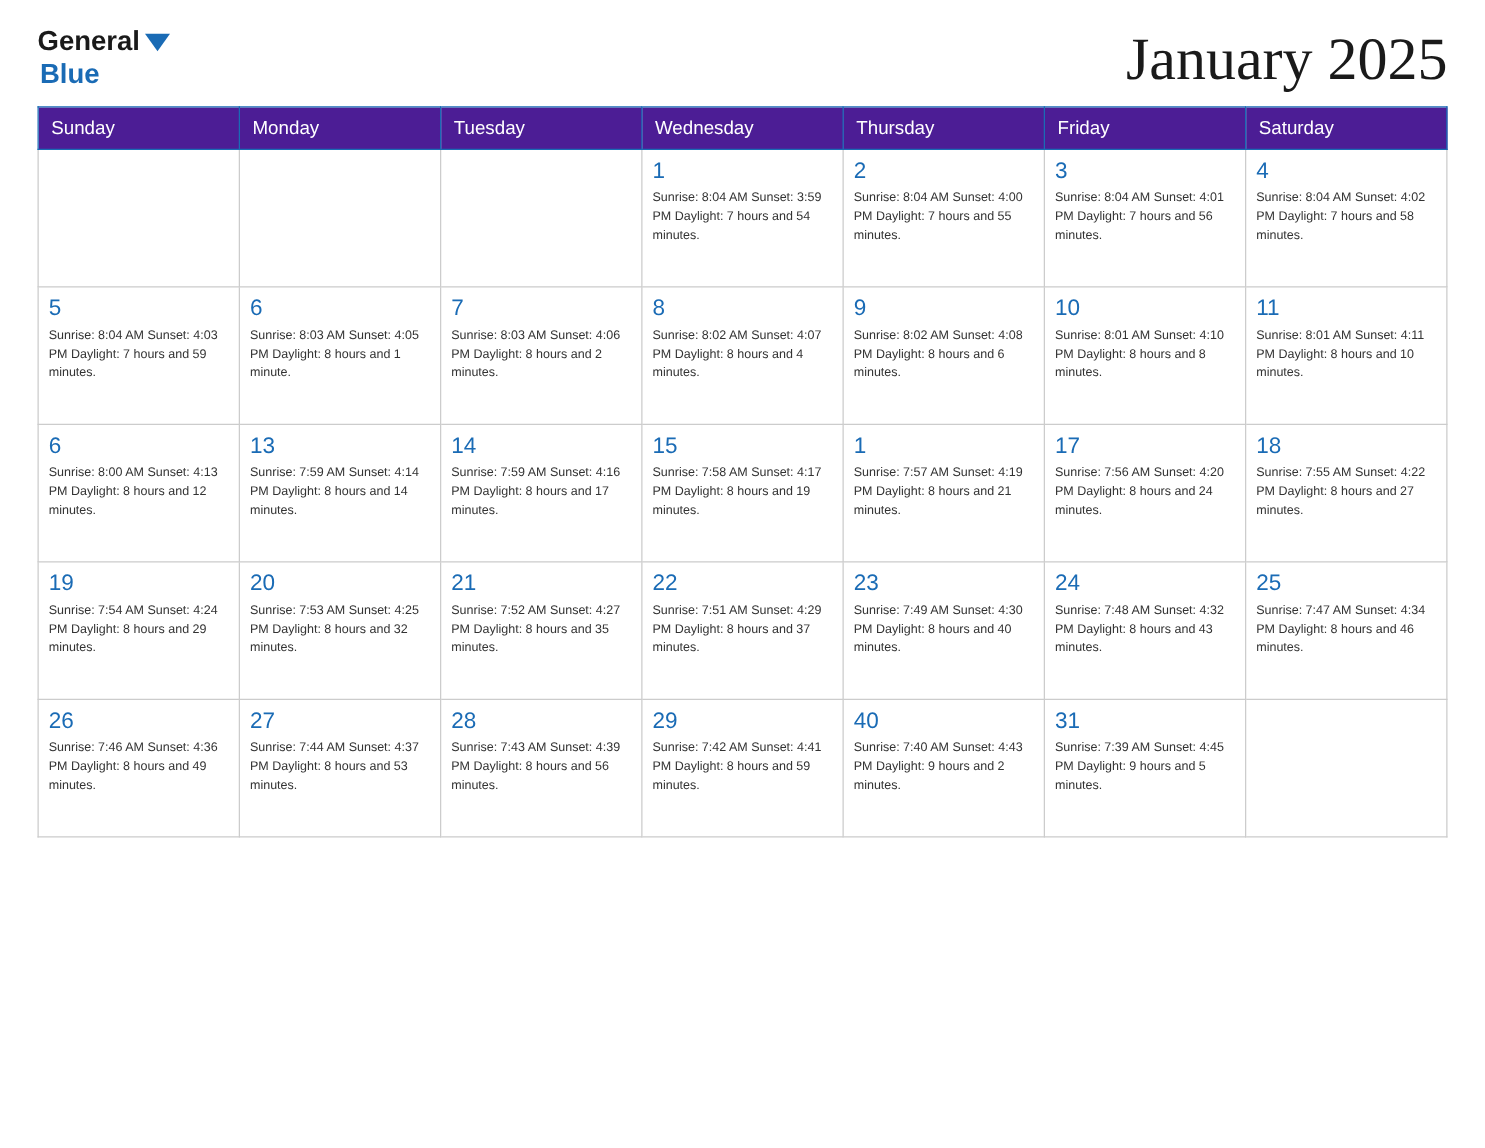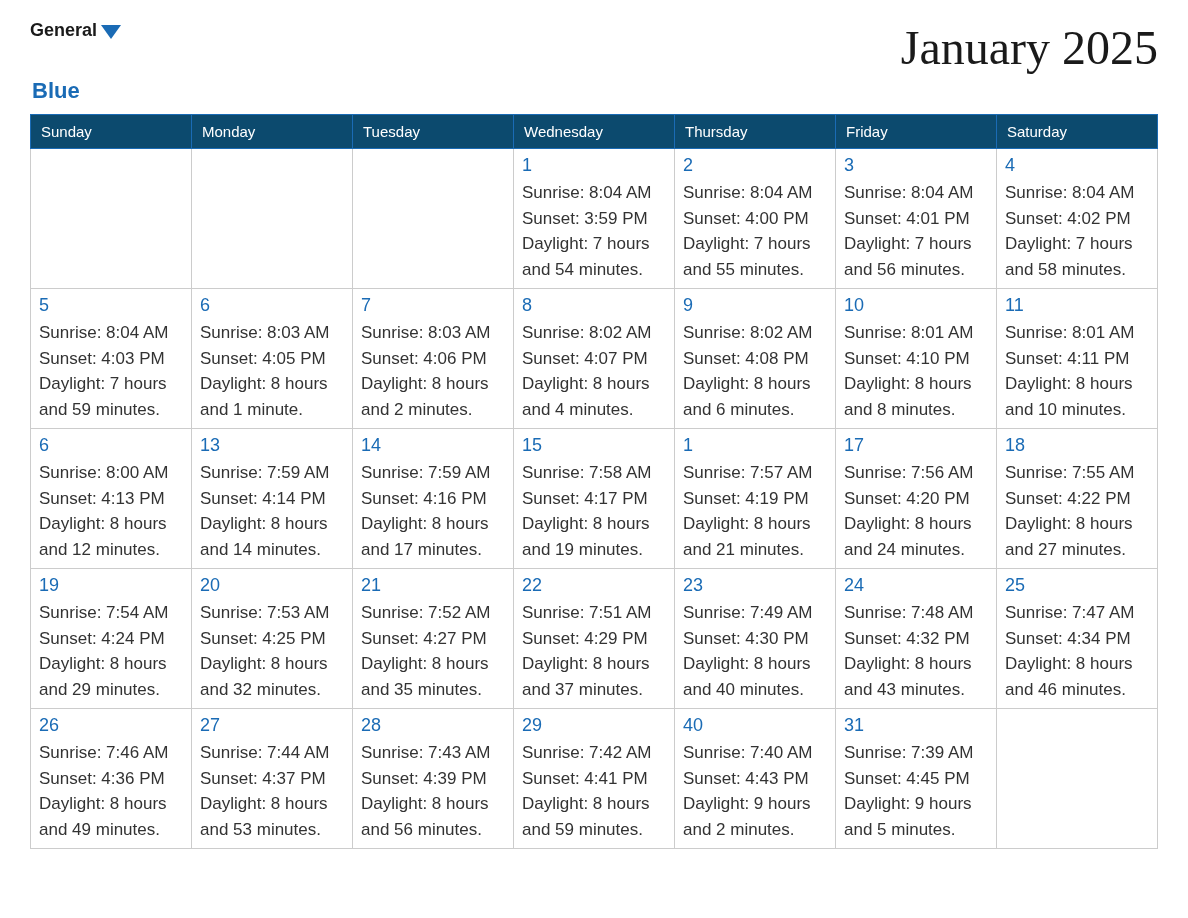--- a/index.html
+++ b/index.html
@@ -14,42 +14,41 @@
       justify-content: space-between;
       align-items: flex-start;
       margin-bottom: 10px;
     }
     .logo {
       display: flex;
       flex-direction: column;
       align-items: flex-start;
     }
     .logo-general {
-      font-size: 18px;
+      font-size: 22px;
       font-weight: bold;
       color: #1a1a1a;
       display: flex;
       align-items: center;
     }
     .logo-triangle {
       width: 0;
       height: 0;
       border-left: 10px solid transparent;
       border-right: 10px solid transparent;
       border-top: 14px solid #1a6bb5;
       display: inline-block;
       margin-left: 4px;
       margin-bottom: -2px;
     }
     .logo-blue {
       font-size: 22px;
       font-weight: bold;
       color: #1a6bb5;
       margin-left: 2px;
-      margin-top: 37px;
     }
     .title-section {
       text-align: right;
     }
     .month-title {
       font-size: 48px;
       font-weight: normal;
       color: #1a1a1a;
       font-family: Liberation Serif, serif;
     }
@@ -57,21 +56,21 @@
       font-size: 20px;
       color: #333;
       margin-top: 4px;
     }
     .calendar {
       width: 100%;
       border-collapse: collapse;
       margin-top: 10px;
     }
     .calendar th {
-      background-color: #0c4a6e;
+      background-color: #4c1d95;
       color: #fff;
       padding: 8px 10px;
       text-align: left;
       font-size: 15px;
       font-weight: normal;
       border: 1px solid #1a6bb5;
     }
     .calendar td {
       vertical-align: top;
       padding: 6px 8px;
@@ -82,21 +81,21 @@
       color: #333;
     }
     .day-number {
       font-size: 18px;
       color: #1a6bb5;
       font-weight: normal;
       display: block;
       margin-bottom: 4px;
     }
     .day-info {
-      font-size: 17px;
+      font-size: 10px;
       line-height: 1.5;
       color: #333;
     }
     .empty-cell {
       background: #fff;
     }
     tr td:first-child .day-number,
     tr td .day-number {
       color: #1a6bb5;
     }

